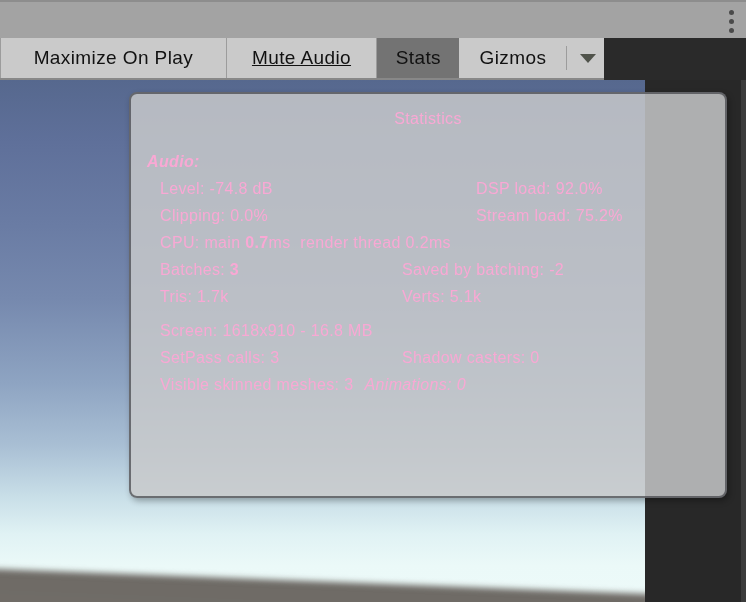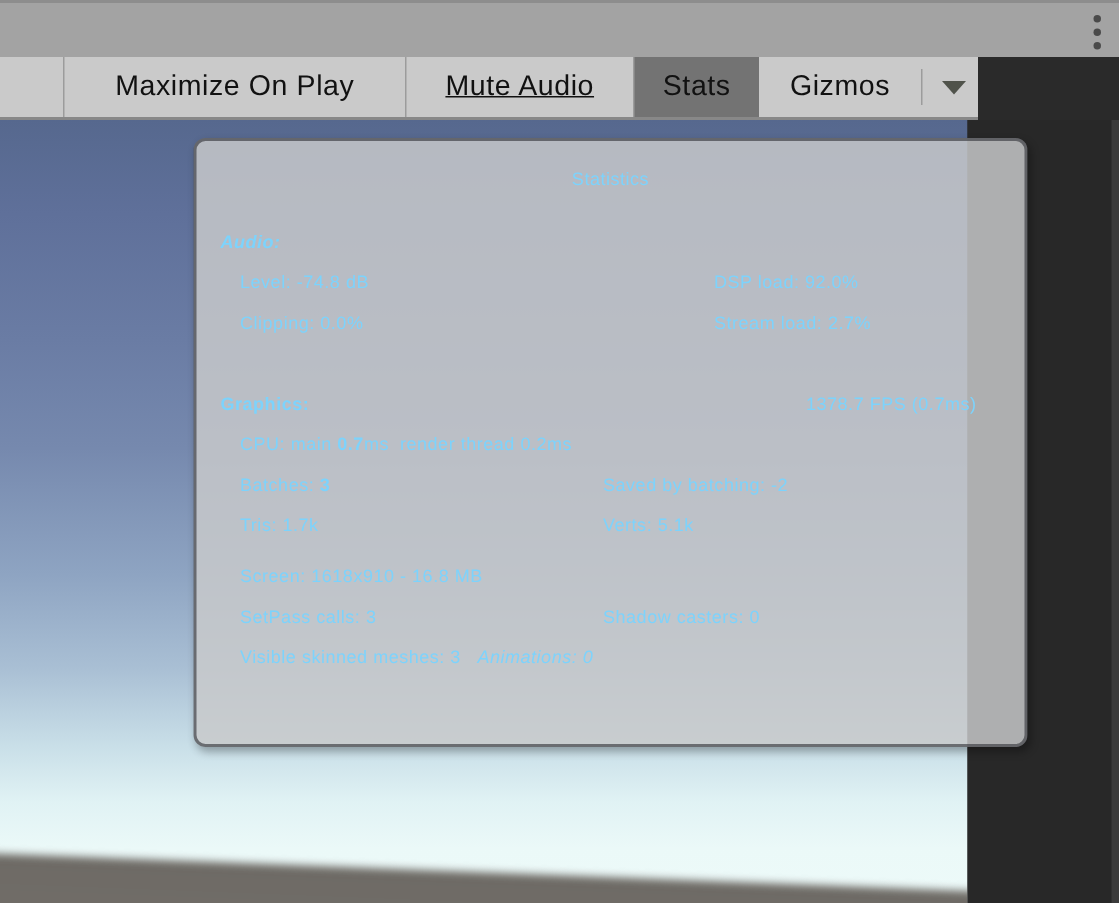--- a/index.html
+++ b/index.html
@@ -15,21 +15,21 @@
     background:#a3a3a3;border-top:2px solid #8d8d8d;box-sizing:border-box;
   }
   .kebab{
     position:absolute;right:6px;top:6px;width:18px;height:26px;
     display:flex;flex-direction:column;align-items:center;justify-content:center;gap:4px;
     cursor:pointer;
   }
   .kebab .dot{width:5px;height:5px;border-radius:50%;background:#4a4a4a;}
   
   .toolbar{
-    position:absolute;left:0;top:38px;width:652px;height:40px;
+    position:absolute;left:0;top:38px;width:604px;height:40px;
     background:#cacaca;border-bottom:2px solid #888;box-sizing:content-box;
     display:flex;align-items:stretch;
   }
   .tb-spacer{flex:1;}
   .tb-btn{
     display:flex;align-items:center;justify-content:center;
     font-size:19px;letter-spacing:.4px;color:#111;
     border-left:1px solid #9c9c9c;box-sizing:border-box;
     cursor:pointer;user-select:none;white-space:nowrap;
   }
@@ -67,25 +67,25 @@
     transform:rotate(2.2deg);transform-origin:0 0;
     filter:blur(3px);
   }
   
   .dark-area{
     position:absolute;left:645px;top:80px;width:101px;height:522px;
     background:#282828;border-right:5px solid #3b3b3b;box-sizing:border-box;
   }
   
   .stats-panel{
-    position:absolute;left:129px;top:92px;width:556px;height:406px;box-sizing:border-box;
+    position:absolute;left:129px;top:92px;width:598px;height:406px;box-sizing:border-box;
     background:rgba(200,201,203,0.84);
     border:2px solid rgba(62,64,68,0.68);border-radius:8px;
     box-shadow:2px 3px 6px rgba(0,0,0,0.3);
-    color:#7dd3fc;font-size:12px;letter-spacing:.35px;line-height:27px;
+    color:#f9a8d4;font-size:16px;letter-spacing:.35px;line-height:27px;
     overflow:hidden;
   }
   .sp-title{margin-top:13px;text-align:center;line-height:24px;}
   .sp-heading{font-weight:bold;padding-left:16px;font-style:italic;}
   .sp-heading-row{
     display:flex;justify-content:space-between;align-items:baseline;
     padding-left:16px;padding-right:32px;margin-top:27px;
   }
   .sp-heading-row .hd{font-weight:bold;}
   .audio-block{margin-top:17px;}
@@ -129,29 +129,25 @@
   <div class="sp-title">Statistics</div>
 
   <div class="audio-block">
     <div class="sp-heading">Audio:</div>
     <div class="sp-row">
       <span class="c1a">Level: -74.8 dB</span>
       <span>DSP load: 92.0%</span>
     </div>
     <div class="sp-row">
       <span class="c1a">Clipping: 0.0%</span>
-      <span>Stream load: 2.7%</span>
+      <span>Stream load: 75.2%</span>
     </div>
   </div>
 
   <div>
-    <div class="sp-heading-row">
-      <span class="hd">Graphics:</span>
-      <span>1378.7 FPS (0.7ms)</span>
-    </div>
     <div class="sp-row">
       <span>CPU: main </span><span class="b">0.7</span><span>ms  render thread 0.2ms</span>
     </div>
     <div class="sp-row">
       <span class="c1g"><span>Batches: </span><span class="b">3</span></span>
       <span>Saved by batching: -2</span>
     </div>
     <div class="sp-row">
       <span class="c1g">Tris: 1.7k</span>
       <span>Verts: 5.1k</span>

